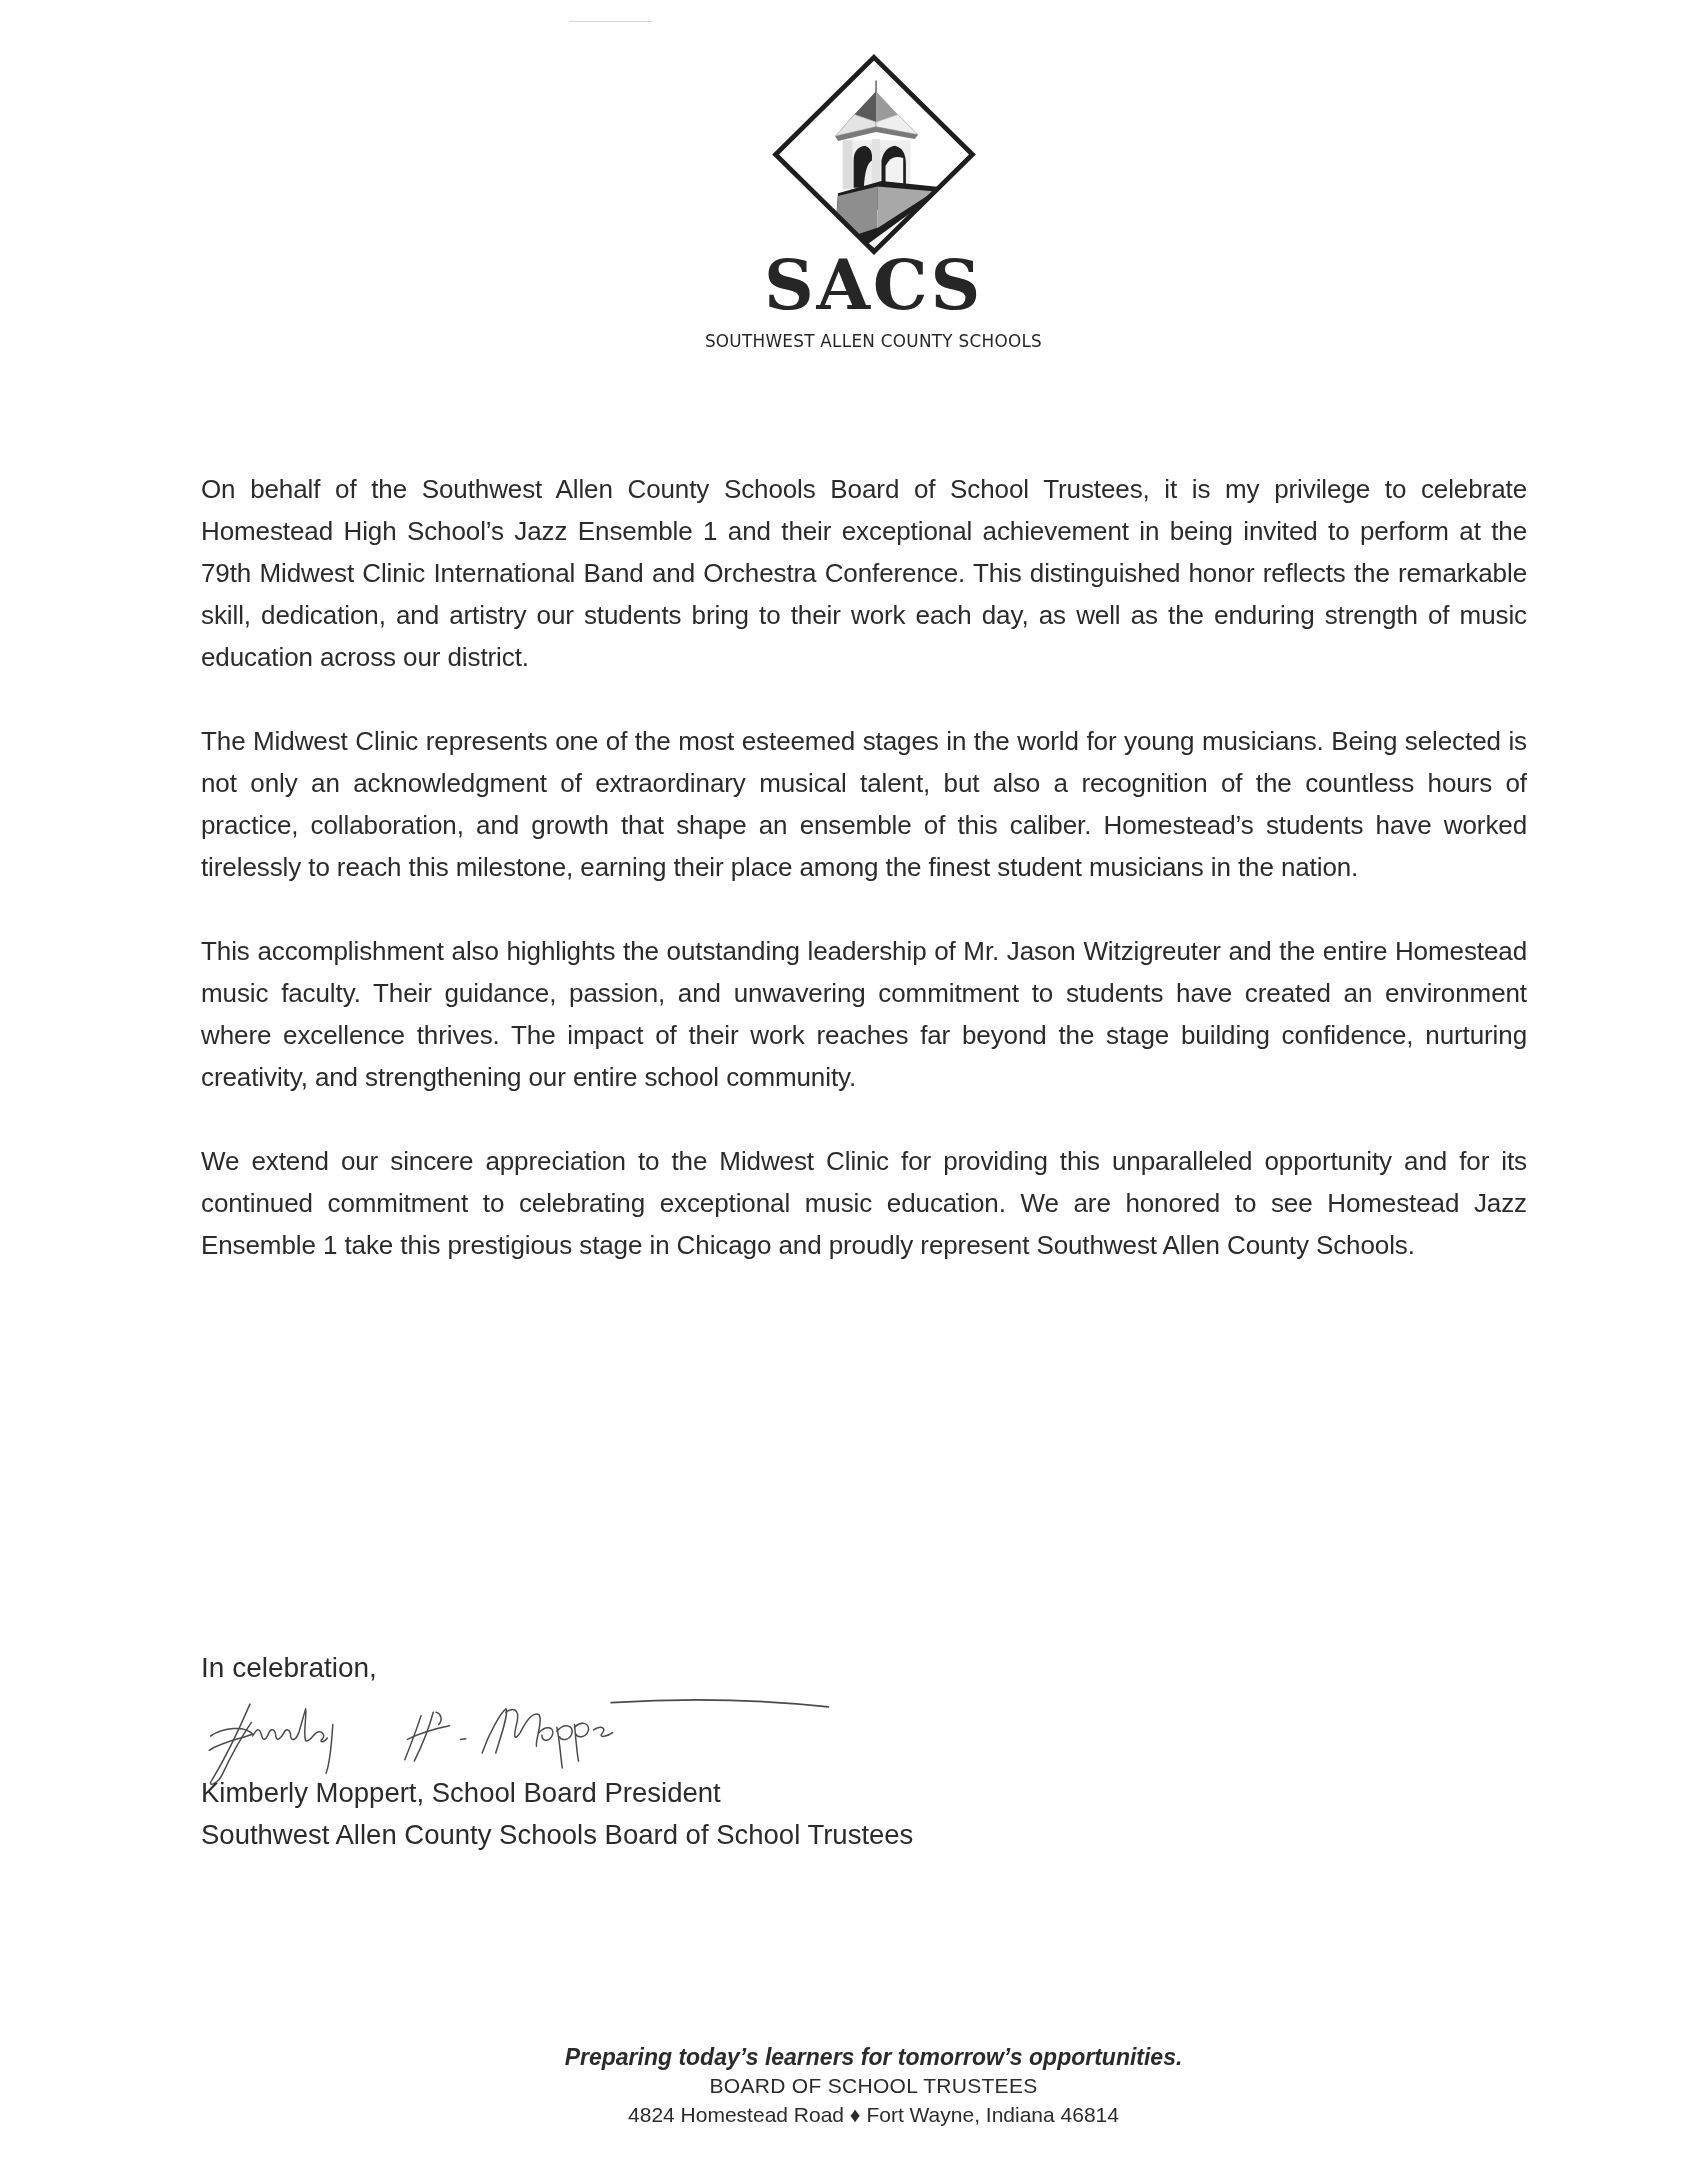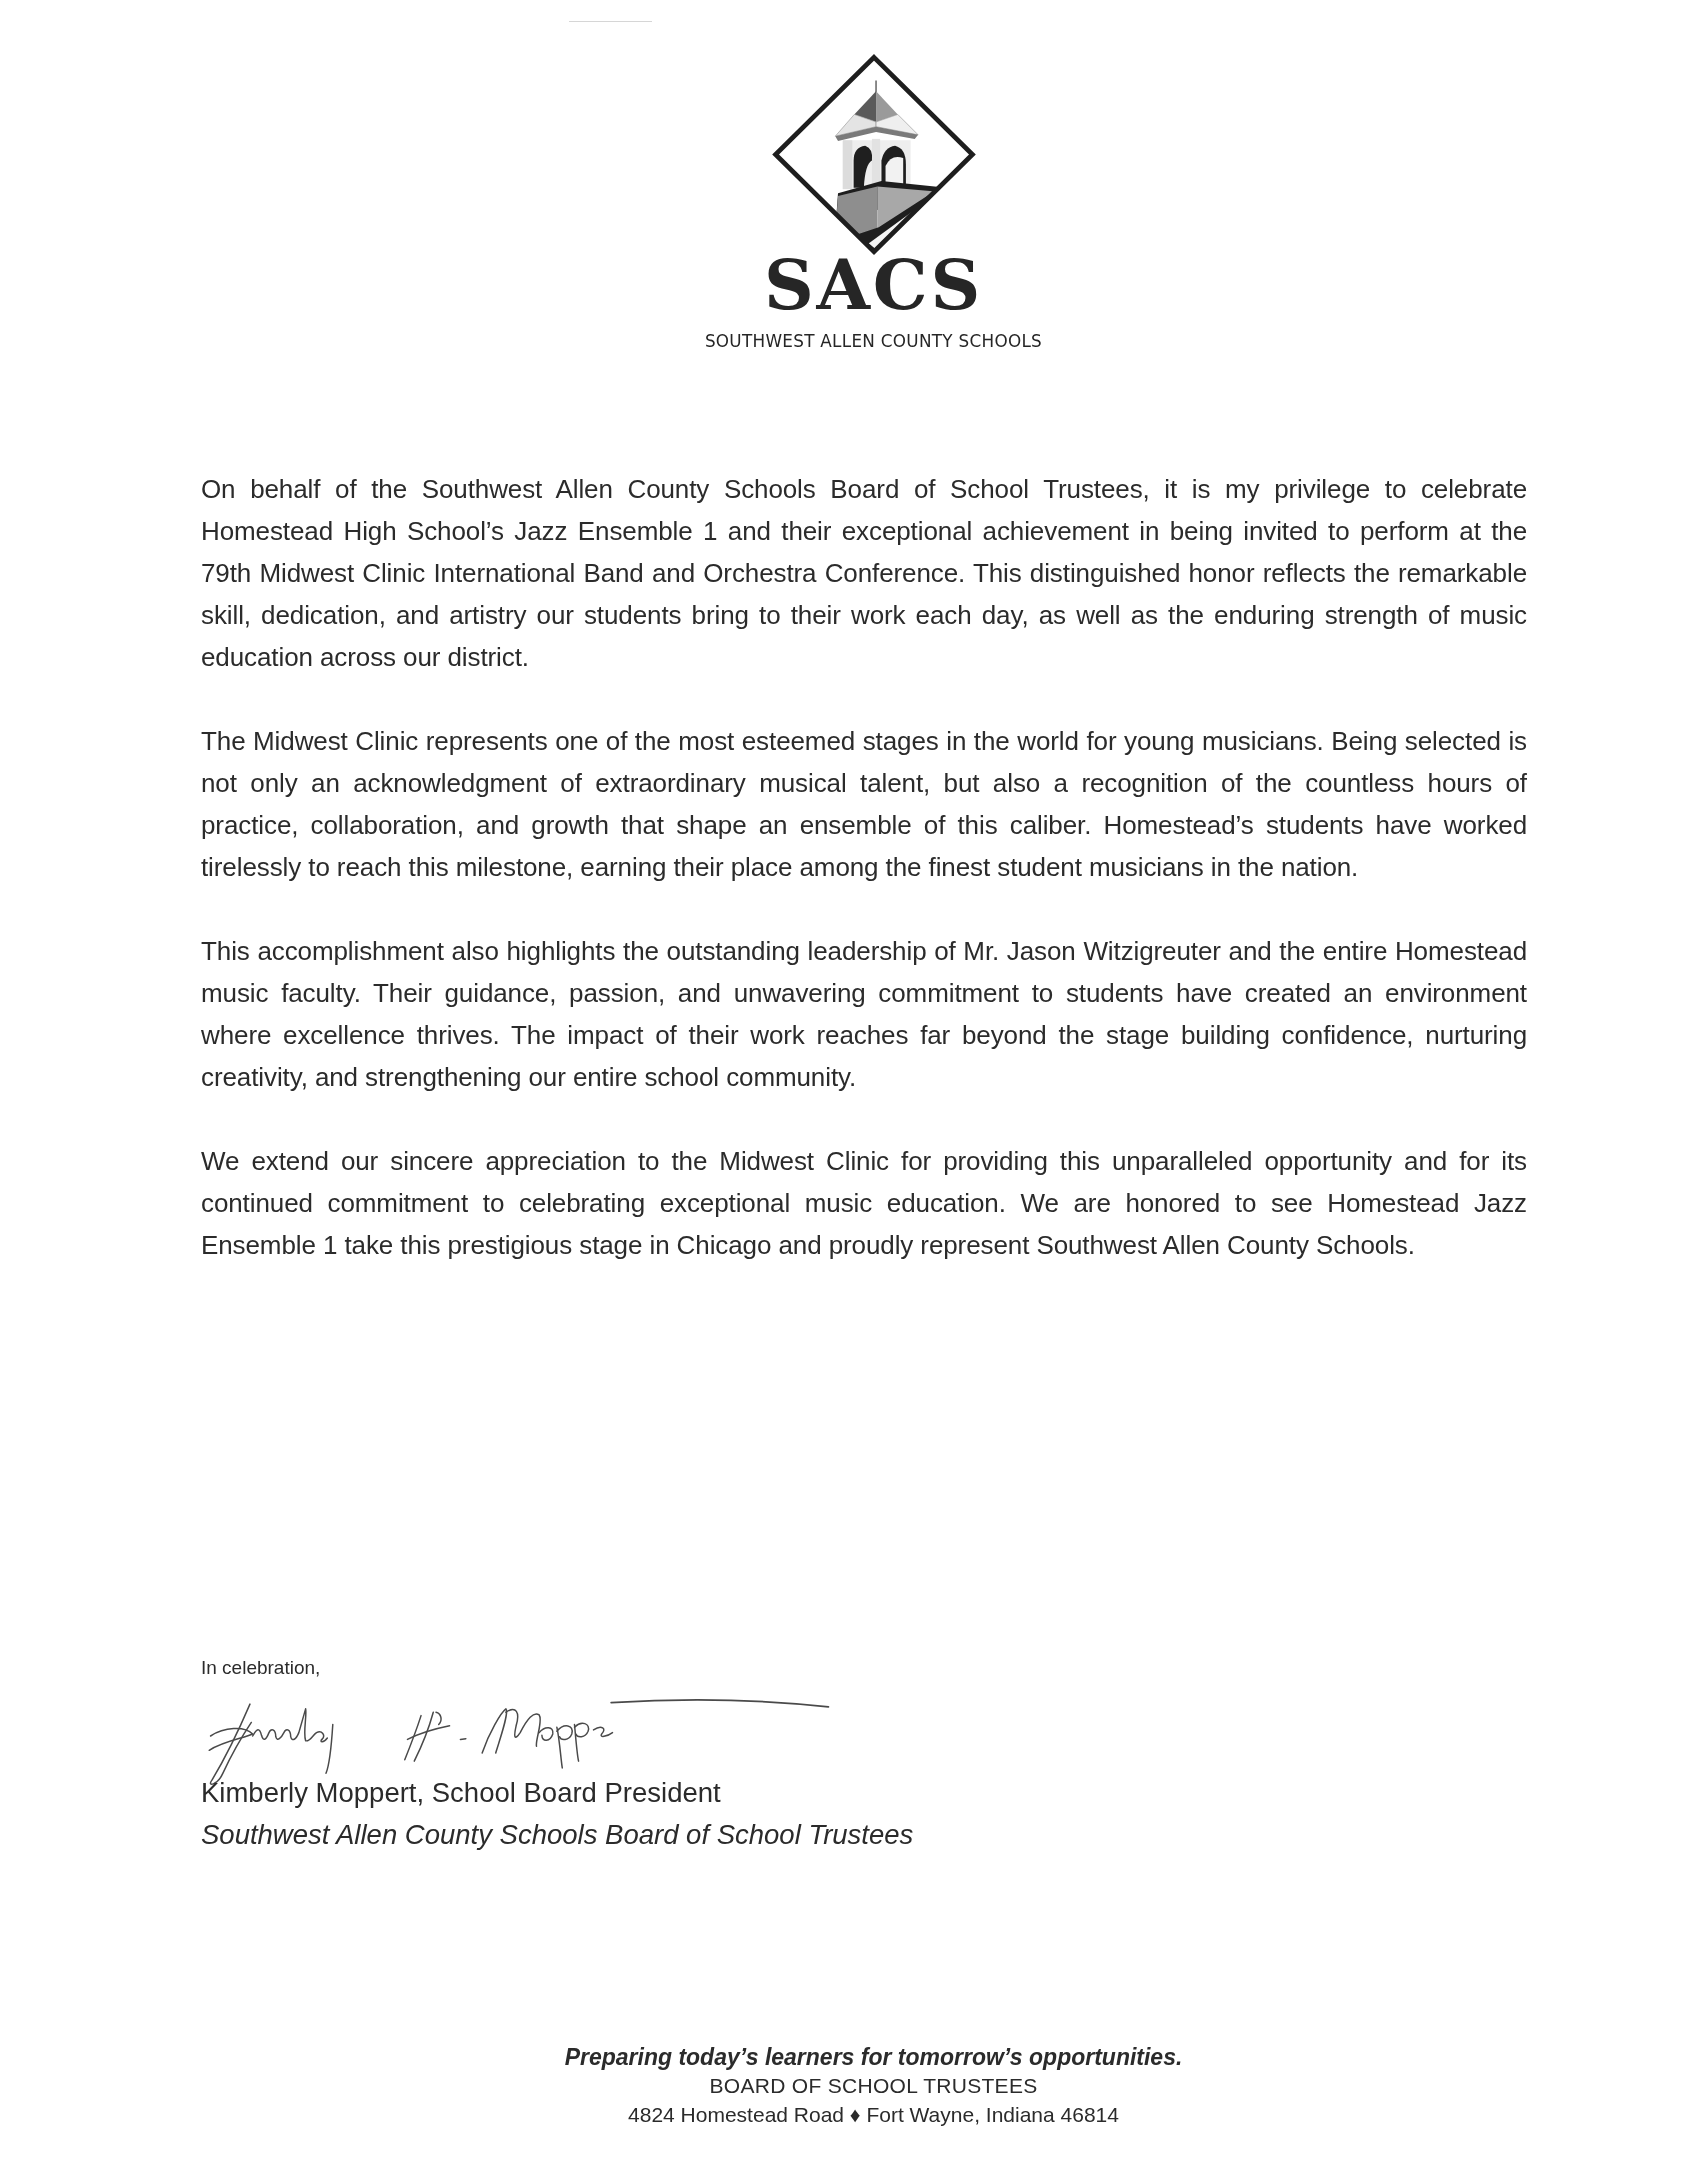--- a/index.html
+++ b/index.html
@@ -25,31 +25,31 @@
     font-family: "DejaVu Sans", sans-serif; font-size: 18.3px; letter-spacing: 0.3px;
     color: #262626; transform: scaleX(0.92); transform-origin: 873px 0;
   }
   .letter-body {
     position: absolute; left: 201px; top: 468px; width: 1326px;
     font-size: 26px; line-height: 42px; text-align: justify;
     letter-spacing: -0.1px;
   }
   .letter-body p { margin: 0 0 42px 0; }
   .closing {
-    position: absolute; left: 201px; top: 1647px; font-size: 19px; line-height: 42px;
+    position: absolute; left: 201px; top: 1647px; font-size: 28px; line-height: 42px;
   }
   .signature {
     position: absolute; left: 197px; top: 1685px; width: 645px; height: 102px;
   }
   .signature svg { width: 100%; height: 100%; display: block; }
   .signer-name {
     position: absolute; left: 201px; top: 1772px; font-size: 27.5px; line-height: 42px; text-align: right;
   }
   .signer-org {
-    position: absolute; left: 201px; top: 1814px; font-size: 27.5px; line-height: 42px; font-style: italic;
+    position: absolute; left: 201px; top: 1814px; font-size: 27.5px; line-height: 42px;
   }
   .footer {
     position: absolute; left: 0; width: 1747px; top: 2042px; text-align: center;
     color: #2b2b2b;
   }
   .footer .tagline {
     font-weight: bold; font-style: italic; font-size: 23px; line-height: 30px;
   }
   .footer .board {
     font-size: 21px; line-height: 28.5px; letter-spacing: 0.3px;

